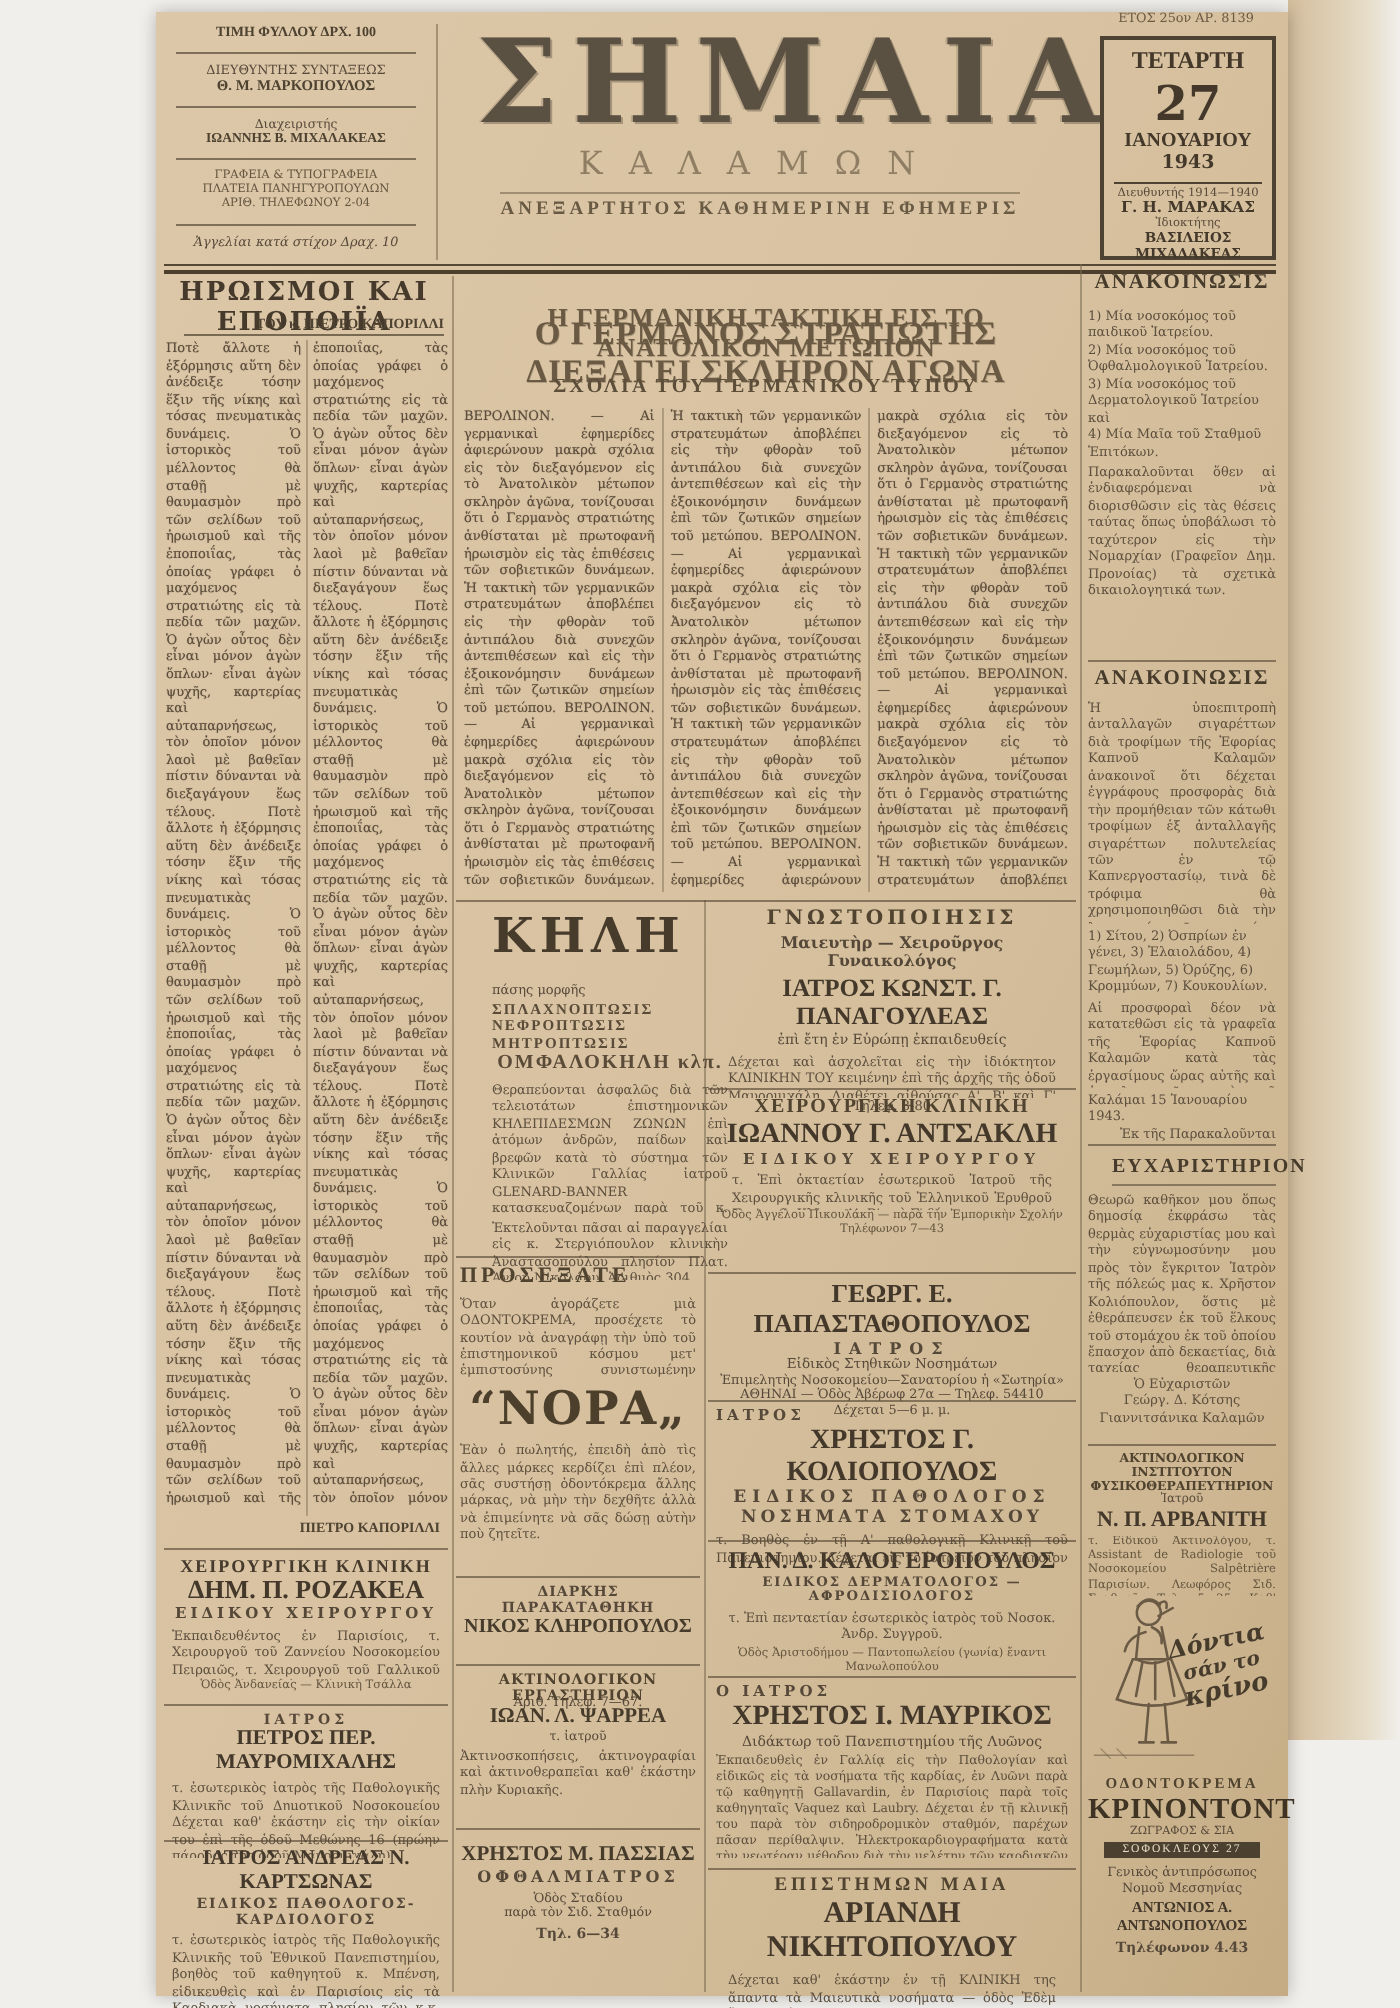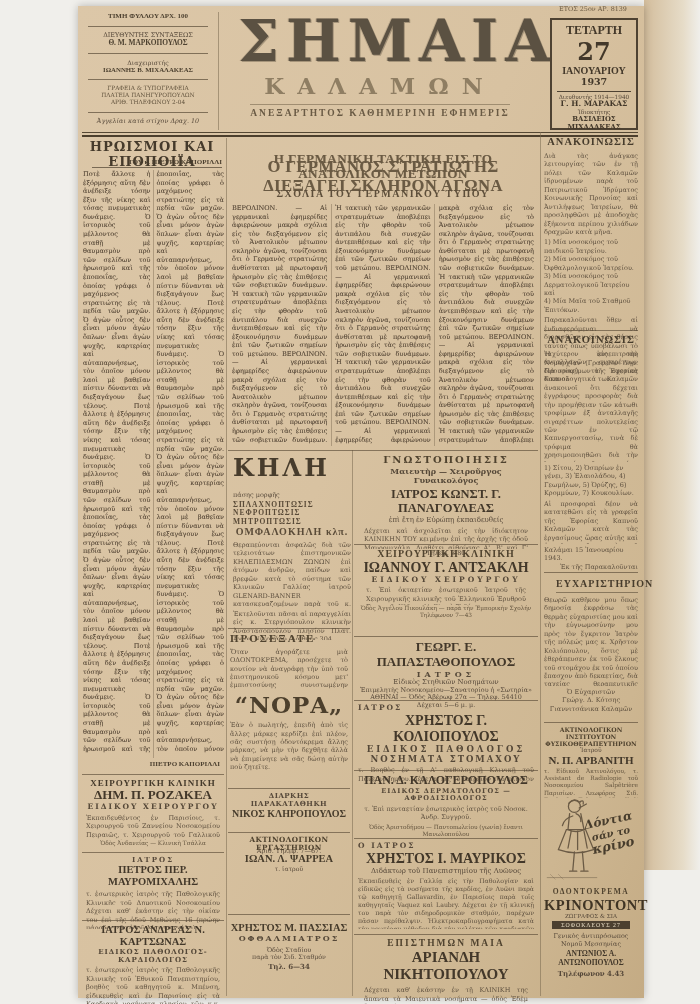--- a/index.html
+++ b/index.html
@@ -50,33 +50,33 @@
     <div class="t c tiny">ΓΡΑΦΕΙΑ &amp; ΤΥΠΟΓΡΑΦΕΙΑ</div>
     <div class="t c tiny">ΠΛΑΤΕΙΑ ΠΑΝΗΓΥΡΟΠΟΥΛΩΝ</div>
     <div class="t c tiny">ΑΡΙΘ. ΤΗΛΕΦΩΝΟΥ 2-04</div>
     <div style="border-top:1px solid rgba(90,76,56,.7);margin:5px 6px;"></div>
     <div class="t c" style="font-size:6.4px;font-style:italic;">Ἀγγελίαι κατά στίχον Δραχ. 10</div>
   </div>
   <div class="vr" style="left:140px;top:6px;height:118px;"></div>
 
   <div class="abs c" style="left:142px;top:6px;width:320px;">
     <div class="t b" style="font-size:58px;line-height:1.02;letter-spacing:7px;color:#5b5142;text-shadow:1px 1px 0 rgba(70,60,45,.35), -1px 0 0 rgba(70,60,45,.2);padding-left:18px;">ΣΗΜΑΙΑ</div>
-    <div class="t" style="font-size:23px;letter-spacing:13px;color:#8f7e63;font-weight:bold;margin-top:2px;">ΚΑΛΑΜΩΝ</div>
+    <div class="t" style="font-size:16px;letter-spacing:13px;color:#8f7e63;font-weight:normal;margin-top:2px;">ΚΑΛΑΜΩΝ</div>
     <div style="border-top:1px solid rgba(122,105,80,.6);margin:4px 30px 3px;"></div>
     <div class="t b sans" style="font-size:9.5px;letter-spacing:2px;color:#695a44;">ΑΝΕΞΑΡΤΗΤΟΣ ΚΑΘΗΜΕΡΙΝΗ ΕΦΗΜΕΡΙΣ</div>
   </div>
 
   <div class="abs c" style="left:468px;top:0px;width:94px;">
     <div class="t" style="font-size:6.4px;color:#6a5a43;">ΕΤΟΣ 25ον ΑΡ. 8139</div>
   </div>
   <div class="abs box c" style="left:472px;top:12px;width:88px;height:112px;padding-top:4px;">
     <div class="t b sans" style="font-size:12px;color:#43382a;">ΤΕΤΑΡΤΗ</div>
     <div class="t b" style="font-size:24px;color:#43382a;">27</div>
     <div class="t b sans" style="font-size:10px;color:#43382a;">ΙΑΝΟΥΑΡΙΟΥ</div>
-    <div class="t b" style="font-size:9.5px;color:#43382a;">1937</div>
+    <div class="t b" style="font-size:9.5px;color:#43382a;">1943</div>
     <div style="border-top:1px solid #4e4232;margin:3px 5px 2px;"></div>
     <div class="t" style="font-size:5.8px;">Διευθυντής 1914—1940</div>
     <div class="t b" style="font-size:7.6px;color:#43382a;">Γ. Η. ΜΑΡΑΚΑΣ</div>
     <div class="t" style="font-size:5.8px;">Ἰδιοκτήτης</div>
     <div class="t b" style="font-size:6.8px;color:#43382a;">ΒΑΣΙΛΕΙΟΣ ΜΙΧΑΛΑΚΕΑΣ</div>
   </div>
 
   <div class="hrd" style="left:4px;top:126px;width:556px;"></div>
 
   <div class="vr" style="left:148px;top:132px;height:858px;"></div>
@@ -110,21 +110,21 @@
     <div class="t small j" style="margin:2px 4px 0;height:38px;overflow:hidden;">τ. ἐσωτερικὸς ἰατρὸς τῆς Παθολογικῆς Κλινικῆς τοῦ Ἐθνικοῦ Πανεπιστημίου, βοηθὸς τοῦ καθηγητοῦ κ. Μπένση, εἰδικευθεὶς καὶ ἐν Παρισίοις εἰς τὰ Καρδιακὰ νοσήματα πλησίον τῶν κ.κ. Lian, Laubry. Ριζικὴ θεραπεία ΚΙΡΣΩΝ ἄνευ ἐγχειρήσεως.</div>
 
   </div>
 
   <div class="abs t b c faded sans" style="left:150px;top:146px;width:310px;font-size:13px;letter-spacing:.5px;">Η ΓΕΡΜΑΝΙΚΗ ΤΑΚΤΙΚΗ ΕΙΣ ΤΟ ΑΝΑΤΟΛΙΚΟΝ ΜΕΤΩΠΟΝ</div>
   <div class="abs t b c faded sans" style="left:150px;top:152px;width:310px;font-size:16.5px;letter-spacing:.5px;">Ο ΓΕΡΜΑΝΟΣ ΣΤΡΑΤΙΩΤΗΣ ΔΙΕΞΑΓΕΙ ΣΚΛΗΡΟΝ ΑΓΩΝΑ</div>
   <div class="abs t b c sans" style="left:150px;top:182px;width:310px;font-size:10px;letter-spacing:1.5px;color:#5d4e3a;">ΣΧΟΛΙΑ ΤΟΥ ΓΕΡΜΑΝΙΚΟΥ ΤΥΠΟΥ</div>
   <div class="abs fill cols3" style="left:154px;top:198px;width:302px;height:242px;">ΒΕΡΟΛΙΝΟΝ. — Αἱ γερμανικαὶ ἐφημερίδες ἀφιερώνουν μακρὰ σχόλια εἰς τὸν διεξαγόμενον εἰς τὸ Ἀνατολικὸν μέτωπον σκληρὸν ἀγῶνα, τονίζουσαι ὅτι ὁ Γερμανὸς στρατιώτης ἀνθίσταται μὲ πρωτοφανῆ ἡρωισμὸν εἰς τὰς ἐπιθέσεις τῶν σοβιετικῶν δυνάμεων. Ἡ τακτικὴ τῶν γερμανικῶν στρατευμάτων ἀποβλέπει εἰς τὴν φθορὰν τοῦ ἀντιπάλου διὰ συνεχῶν ἀντεπιθέσεων καὶ εἰς τὴν ἐξοικονόμησιν δυνάμεων ἐπὶ τῶν ζωτικῶν σημείων τοῦ μετώπου. ΒΕΡΟΛΙΝΟΝ. — Αἱ γερμανικαὶ ἐφημερίδες ἀφιερώνουν μακρὰ σχόλια εἰς τὸν διεξαγόμενον εἰς τὸ Ἀνατολικὸν μέτωπον σκληρὸν ἀγῶνα, τονίζουσαι ὅτι ὁ Γερμανὸς στρατιώτης ἀνθίσταται μὲ πρωτοφανῆ ἡρωισμὸν εἰς τὰς ἐπιθέσεις τῶν σοβιετικῶν δυνάμεων. Ἡ τακτικὴ τῶν γερμανικῶν στρατευμάτων ἀποβλέπει εἰς τὴν φθορὰν τοῦ ἀντιπάλου διὰ συνεχῶν ἀντεπιθέσεων καὶ εἰς τὴν ἐξοικονόμησιν δυνάμεων ἐπὶ τῶν ζωτικῶν σημείων τοῦ μετώπου. ΒΕΡΟΛΙΝΟΝ. — Αἱ γερμανικαὶ ἐφημερίδες ἀφιερώνουν μακρὰ σχόλια εἰς τὸν διεξαγόμενον εἰς τὸ Ἀνατολικὸν μέτωπον σκληρὸν ἀγῶνα, τονίζουσαι ὅτι ὁ Γερμανὸς στρατιώτης ἀνθίσταται μὲ πρωτοφανῆ ἡρωισμὸν εἰς τὰς ἐπιθέσεις τῶν σοβιετικῶν δυνάμεων. Ἡ τακτικὴ τῶν γερμανικῶν στρατευμάτων ἀποβλέπει εἰς τὴν φθορὰν τοῦ ἀντιπάλου διὰ συνεχῶν ἀντεπιθέσεων καὶ εἰς τὴν ἐξοικονόμησιν δυνάμεων ἐπὶ τῶν ζωτικῶν σημείων τοῦ μετώπου. ΒΕΡΟΛΙΝΟΝ. — Αἱ γερμανικαὶ ἐφημερίδες ἀφιερώνουν μακρὰ σχόλια εἰς τὸν διεξαγόμενον εἰς τὸ Ἀνατολικὸν μέτωπον σκληρὸν ἀγῶνα, τονίζουσαι ὅτι ὁ Γερμανὸς στρατιώτης ἀνθίσταται μὲ πρωτοφανῆ ἡρωισμὸν εἰς τὰς ἐπιθέσεις τῶν σοβιετικῶν δυνάμεων. Ἡ τακτικὴ τῶν γερμανικῶν στρατευμάτων ἀποβλέπει εἰς τὴν φθορὰν τοῦ ἀντιπάλου διὰ συνεχῶν ἀντεπιθέσεων καὶ εἰς τὴν ἐξοικονόμησιν δυνάμεων ἐπὶ τῶν ζωτικῶν σημείων τοῦ μετώπου. ΒΕΡΟΛΙΝΟΝ. — Αἱ γερμανικαὶ ἐφημερίδες ἀφιερώνουν μακρὰ σχόλια εἰς τὸν διεξαγόμενον εἰς τὸ Ἀνατολικὸν μέτωπον σκληρὸν ἀγῶνα, τονίζουσαι ὅτι ὁ Γερμανὸς στρατιώτης ἀνθίσταται μὲ πρωτοφανῆ ἡρωισμὸν εἰς τὰς ἐπιθέσεις τῶν σοβιετικῶν δυνάμεων. Ἡ τακτικὴ τῶν γερμανικῶν στρατευμάτων ἀποβλέπει εἰς τὴν φθορὰν τοῦ ἀντιπάλου διὰ συνεχῶν ἀντεπιθέσεων καὶ εἰς τὴν ἐξοικονόμησιν δυνάμεων ἐπὶ τῶν ζωτικῶν σημείων τοῦ μετώπου.</div>
   <div class="hr" style="left:150px;top:444px;width:310px;"></div>
 
-  <div class="abs" style="left:155px;top:448px;width:118px;">
+  <div class="abs" style="left:168px;top:448px;width:118px;">
     <div><span class="t b" style="font-size:24px;letter-spacing:3px;color:#473c2c;">ΚΗΛΗ</span>
       <span class="t" style="font-size:6.5px;">πάσης μορφῆς</span></div>
     <div class="t b sans" style="font-size:7.5px;letter-spacing:1px;color:#5a4b38;">ΣΠΛΑΧΝΟΠΤΩΣΙΣ</div>
     <div class="t b sans" style="font-size:7.5px;letter-spacing:1px;color:#5a4b38;">ΝΕΦΡΟΠΤΩΣΙΣ</div>
     <div class="t b sans" style="font-size:7.5px;letter-spacing:1px;color:#5a4b38;">ΜΗΤΡΟΠΤΩΣΙΣ</div>
     <div class="t b sans" style="font-size:10px;letter-spacing:1px;color:#5a4b38;text-align:center;">ΟΜΦΑΛΟΚΗΛΗ κλπ.</div>
     <div class="t small j" style="margin-top:3px;height:66px;overflow:hidden;">Θεραπεύονται ἀσφαλῶς διὰ τῶν τελειοτάτων ἐπιστημονικῶν ΚΗΛΕΠΙΔΕΣΜΩΝ ΖΩΝΩΝ ἐπὶ ἀτόμων ἀνδρῶν, παίδων καὶ βρεφῶν κατὰ τὸ σύστημα τῶν Κλινικῶν Γαλλίας ἰατροῦ GLENARD-BANNER κατασκευαζομένων παρὰ τοῦ κ. ΣΤΕΡΓΙΟΠΟΥΛΟΥ.</div>
     <div class="t small j" style="margin-top:3px;height:30px;overflow:hidden;">Ἐκτελοῦνται πᾶσαι αἱ παραγγελίαι εἰς κ. Στεργιόπουλον κλινικὴν Ἀναστασοπούλου πλησίον Πλατ. Ἁγίου Νικολάου. Ἀριθμὸς 304.</div>
   </div>
   <div class="hr" style="left:150px;top:622px;width:122px;"></div>
@@ -138,20 +138,21 @@
   <div class="abs c" style="left:152px;top:786px;width:118px;">
     <div class="t b" style="font-size:7px;letter-spacing:.5px;">ΔΙΑΡΚΗΣ ΠΑΡΑΚΑΤΑΘΗΚΗ</div>
     <div class="t b sans" style="font-size:10px;color:#473c2c;">ΝΙΚΟΣ ΚΛΗΡΟΠΟΥΛΟΣ</div>
     <div class="t" style="font-size:6.5px;margin-top:28px;">Ἀριθ. Τηλεφ. 7—67.</div>
   </div>
   <div class="hr" style="left:150px;top:826px;width:122px;"></div>
   <div class="abs c" style="left:152px;top:830px;width:118px;">
     <div class="t b" style="font-size:7.2px;letter-spacing:.5px;color:#50432f;">ΑΚΤΙΝΟΛΟΓΙΚΟΝ ΕΡΓΑΣΤΗΡΙΟΝ</div>
     <div class="t b sans" style="font-size:10.5px;color:#473c2c;">ΙΩΑΝ. Λ. ΨΑΡΡΕΑ</div>
     <div class="t" style="font-size:6.2px;">τ. ἰατροῦ</div>
+    <div class="t small j" style="margin-top:2px;height:24px;overflow:hidden;">Ἀκτινοσκοπήσεις, ἀκτινογραφίαι καὶ ἀκτινοθεραπεῖαι καθ' ἑκάστην πλὴν Κυριακῆς.</div>
   </div>
   <div class="hr" style="left:150px;top:908px;width:122px;"></div>
   <div class="abs c" style="left:152px;top:916px;width:118px;">
     <div class="t b sans" style="font-size:10.5px;color:#473c2c;">ΧΡΗΣΤΟΣ Μ. ΠΑΣΣΙΑΣ</div>
     <div class="t b" style="font-size:8px;letter-spacing:2px;color:#554838;">ΟΦΘΑΛΜΙΑΤΡΟΣ</div>
     <div class="t" style="font-size:6.3px;margin-top:3px;">Ὁδὸς Σταδίου</div>
     <div class="t" style="font-size:6.3px;">παρὰ τὸν Σιδ. Σταθμόν</div>
     <div class="t b" style="font-size:7px;margin-top:2px;">Τηλ. 6—34</div>
   </div>
 
@@ -205,21 +206,20 @@
   </div>
   <div class="hr" style="left:276px;top:928px;width:184px;"></div>
   <div class="abs c" style="left:280px;top:932px;width:176px;">
     <div class="t b sans" style="font-size:9.5px;letter-spacing:2px;color:#50432f;">ΕΠΙΣΤΗΜΩΝ ΜΑΙΑ</div>
     <div class="t b sans" style="font-size:15px;color:#43382a;">ΑΡΙΑΝΔΗ ΝΙΚΗΤΟΠΟΥΛΟΥ</div>
     <div class="t small j" style="margin:3px 6px 0;height:20px;overflow:hidden;">Δέχεται καθ' ἑκάστην ἐν τῇ ΚΛΙΝΙΚΗ της ἅπαντα τὰ Μαιευτικὰ νοσήματα — ὁδὸς Ἑδὲμ ἔναντι Κήπου</div>
   </div>
 
   <div class="abs c t b sans" style="left:466px;top:130px;width:94px;font-size:10.5px;letter-spacing:1px;color:#473c2c;">ΑΝΑΚΟΙΝΩΣΙΣ</div>
   <div class="abs" style="left:466px;top:146px;width:94px;">
-    <div class="t small j">Διὰ τὰς ἀνάγκας λειτουργίας τῶν ἐν τῇ πόλει τῶν Καλαμῶν ἱδρυομένων παρὰ τοῦ Πατριωτικοῦ Ἱδρύματος Κοινωνικῆς Προνοίας καὶ Ἀντιλήψεως Ἰατρείων, θὰ προσληφθῶσι μὲ ἀποδοχὰς ἐξήκοντα περίπου χιλιάδων δραχμῶν κατὰ μῆνα.</div>
     <div class="t small" style="margin-top:2px;">1) Μία νοσοκόμος τοῦ παιδικοῦ Ἰατρείου.</div>
     <div class="t small">2) Μία νοσοκόμος τοῦ Ὀφθαλμολογικοῦ Ἰατρείου.</div>
     <div class="t small">3) Μία νοσοκόμος τοῦ Δερματολογικοῦ Ἰατρείου καὶ</div>
     <div class="t small">4) Μία Μαῖα τοῦ Σταθμοῦ Ἐπιτόκων.</div>
     <div class="t small j" style="margin-top:2px;">Παρακαλοῦνται ὅθεν αἱ ἐνδιαφερόμεναι νὰ διορισθῶσιν εἰς τὰς θέσεις ταύτας ὅπως ὑποβάλωσι τὸ ταχύτερον εἰς τὴν Νομαρχίαν (Γραφεῖον Δημ. Προνοίας) τὰ σχετικὰ δικαιολογητικά των.</div>
   </div>
   <div class="hr" style="left:466px;top:324px;width:94px;"></div>
   <div class="abs c t b sans" style="left:466px;top:328px;width:94px;font-size:10.5px;letter-spacing:1px;color:#473c2c;">ΑΝΑΚΟΙΝΩΣΙΣ</div>
   <div class="abs" style="left:466px;top:344px;width:94px;">
     <div class="t small j" style="height:112px;overflow:hidden;">Ἡ ὑποεπιτροπὴ ἀνταλλαγῶν σιγαρέττων διὰ τροφίμων τῆς Ἐφορίας Καπνοῦ Καλαμῶν ἀνακοινοῖ ὅτι δέχεται ἐγγράφους προσφορὰς διὰ τὴν προμήθειαν τῶν κάτωθι τροφίμων ἐξ ἀνταλλαγῆς σιγαρέττων πολυτελείας τῶν ἐν τῷ Καπνεργοστασίῳ, τινὰ δὲ τρόφιμα θὰ χρησιμοποιηθῶσι διὰ τὴν λειτουργίαν τῶν συσσιτίων τῶν ἐργατῶν Κατεργασίας καπνῶν Καλαμῶν.</div>

